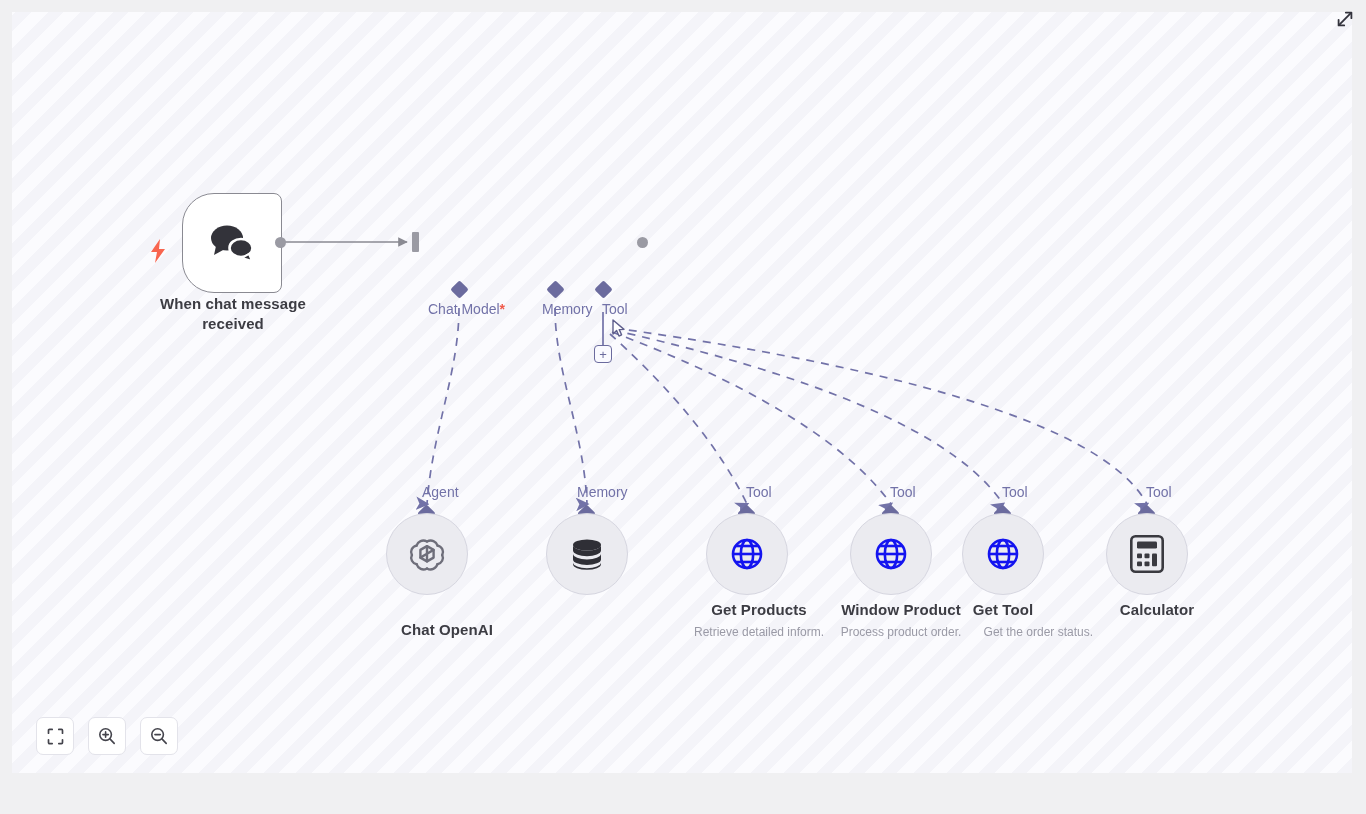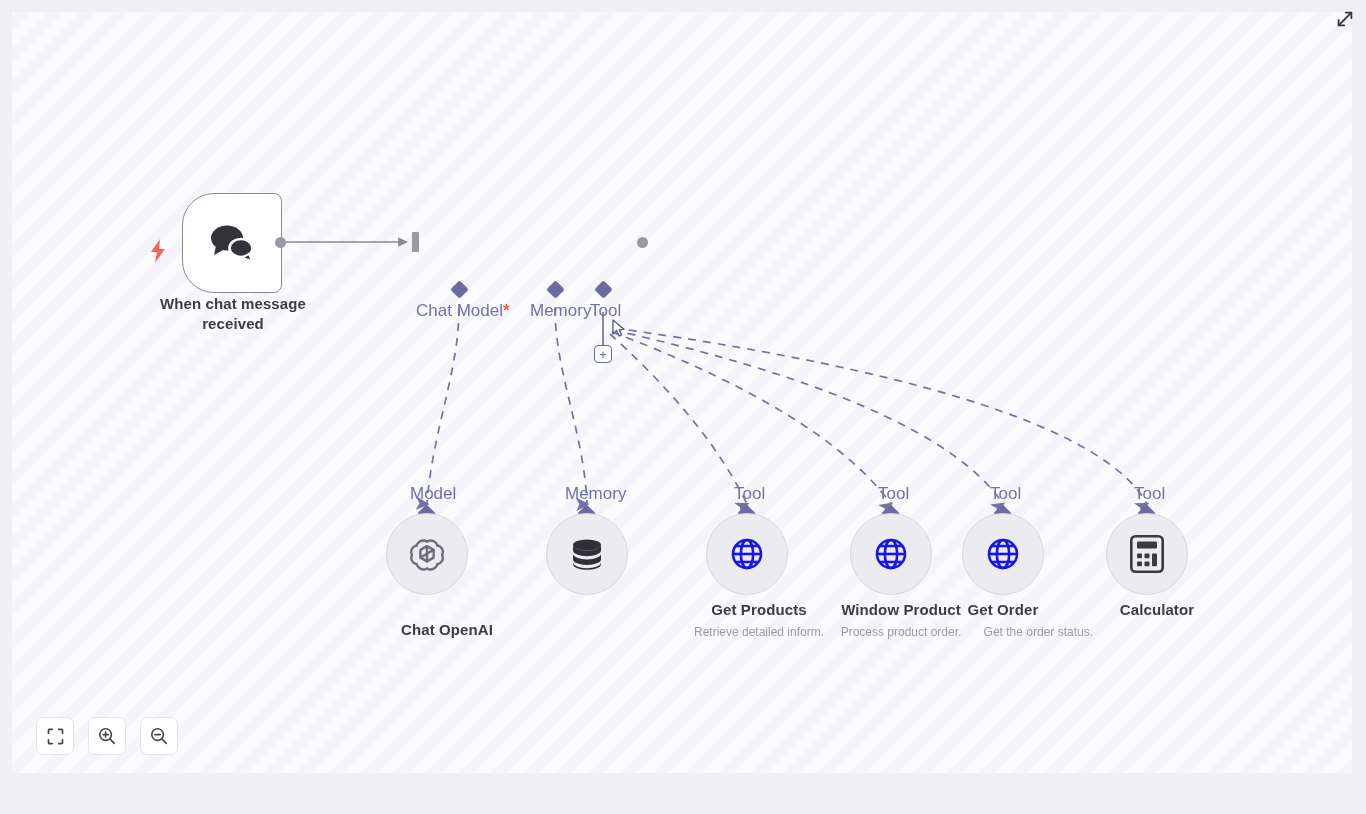--- a/index.html
+++ b/index.html
@@ -78,21 +78,21 @@
     background:#9a9aa3; border-radius:50%;
   }
   .port-in {
     position:absolute; width:7px; height:20px; background:#9a9aa3; border-radius:1px;
   }
   .diamond {
     position:absolute; width:13px; height:13px;
     background:#6b6b9e; transform:rotate(45deg); border-radius:2px;
   }
   .sub-label {
-    position:absolute; font-size:17px; color:#7272a8; white-space:nowrap;
+    position:absolute; font-size:14px; color:#7272a8; white-space:nowrap;margin-left:12px;
   }
   .req-star { color:#f05a4a; font-weight:bold; }
 
   
   #plus-btn {
     position:absolute; left:582px; top:333px;
     width:18px; height:18px;
     border:1.4px solid #6b6b9e;
     border-radius:4px; background:#fafaff;
     display:flex; align-items:center; justify-content:center;
@@ -187,21 +187,21 @@
 
     <div class="diamond" style="left:585px; top:271px;"></div>
     <div class="sub-label" style="left:578px; top:289px;">Tool</div>
 
     <div id="plus-btn">+</div>
 
     <svg id="cursor" viewBox="0 0 14 18">
       <path d="M1,1 L1,15 L4.6,11.6 L7,17 L9.6,15.8 L7.2,10.6 L12,10.4 Z" fill="#fff" stroke="#5e5e8c" stroke-width="1.4" stroke-linejoin="round"></path>
     </svg>
 
-    <div class="sub-label" style="left:398px; top:472px;">Model</div>
+    <div class="sub-label" style="left:398px; top:472px;">Agent</div>
     <div class="diamond" style="left:408px; top:495px;"></div>
     <div class="sub-node" style="left:374px; top:501px;">
       <svg width="40" height="40" viewBox="0 0 40 40">
         <g fill="none" stroke="#6e6e7a" stroke-width="2.4" stroke-linejoin="round" stroke-linecap="round">
           <path d="M20,7.5 C24.5,5 29.3,7.4 30.6,11.6"></path>
           <path d="M30.6,11.6 C35.1,12.4 37.3,17.2 35.2,21"></path>
           <path d="M35.2,21 C37.2,24.9 34.7,29.5 30.4,30.3"></path>
           <path d="M30.4,30.3 C29.2,34.6 24.2,36.9 20,34.5"></path>
           <path d="M20,34.5 C15.8,36.9 10.9,34.6 9.7,30.3"></path>
           <path d="M9.7,30.3 C5.4,29.5 2.9,24.9 4.9,21"></path>
@@ -266,21 +266,21 @@
       <svg width="38" height="38" viewBox="0 0 38 38">
         <g fill="none" stroke="#1414f0" stroke-width="2.6">
           <circle cx="19" cy="19" r="14"></circle>
           <ellipse cx="19" cy="19" rx="6.2" ry="14"></ellipse>
           <line x1="5" y1="19" x2="33" y2="19"></line>
           <line x1="7.6" y1="11" x2="30.4" y2="11"></line>
           <line x1="7.6" y1="27" x2="30.4" y2="27"></line>
         </g>
       </svg>
     </div>
-    <div class="node-title" style="left:921px; top:588px; width:140px;">Get Order</div>
+    <div class="node-title" style="left:921px; top:588px; width:140px;">Get Tool</div>
     <div class="node-sub" style="left:901px; top:612px; width:180px;text-align:right;">Get the order status.</div>
 
     <div class="sub-label" style="left:1122px; top:472px;">Tool</div>
     <div class="diamond" style="left:1128px; top:495px;"></div>
     <div class="sub-node" style="left:1094px; top:501px;">
       <svg width="34" height="38" viewBox="0 0 34 38">
         <rect x="1.3" y="1.3" width="31.4" height="35.4" rx="4.2" fill="none" stroke="#3a3a40" stroke-width="2.6"></rect>
         <rect x="7" y="6.6" width="20" height="7" rx="1.4" fill="#3a3a40"></rect>
         <g fill="#3a3a40">
           <rect x="7" y="18.6" width="5" height="4.6" rx="1"></rect>

